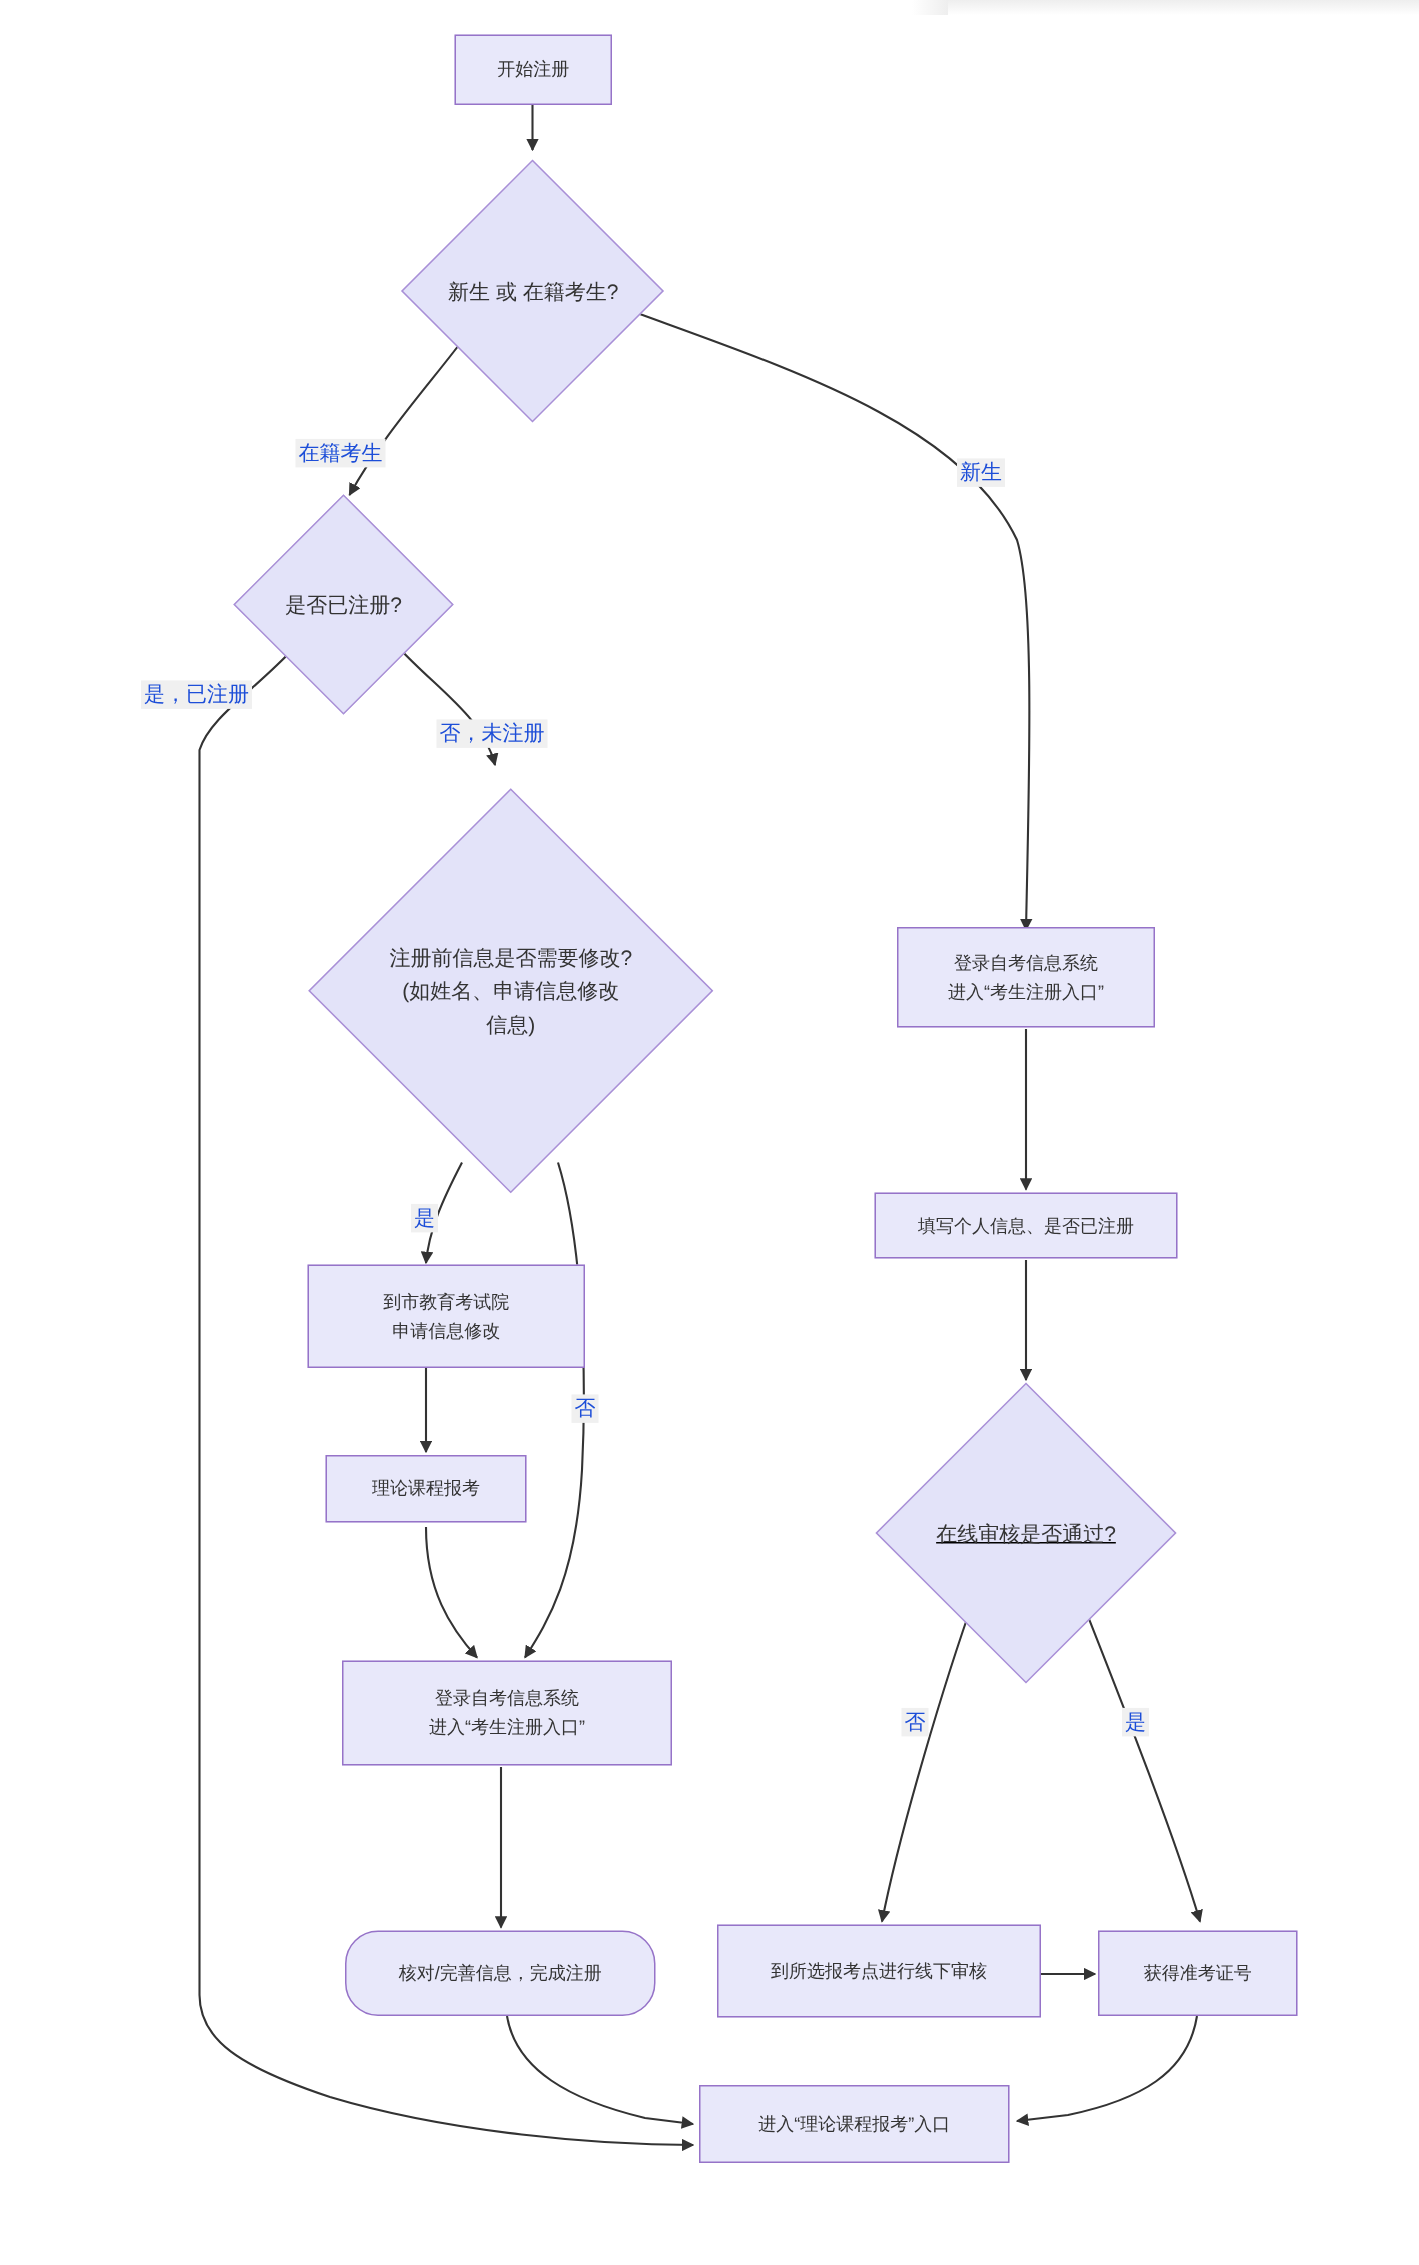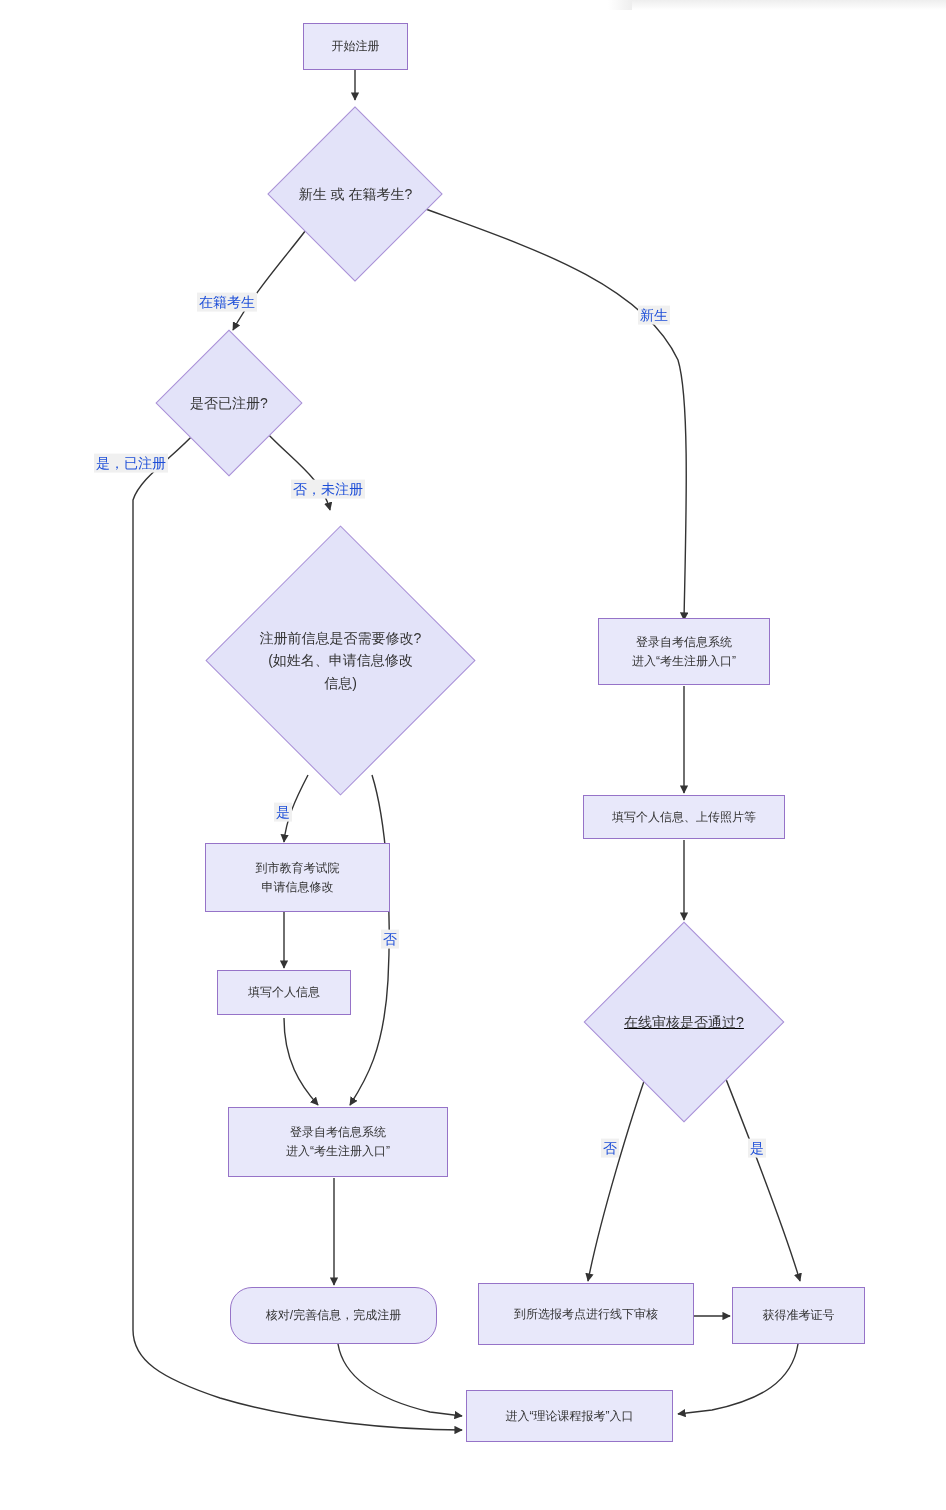--- a/index.html
+++ b/index.html
@@ -154,29 +154,29 @@
 <div class="diamond-wrap" style="left:205px; top:525px; width:271px; height:271px;">
   <div class="diamond-shape" style="left:40px; top:40px; width:191px; height:191px;"></div>
   <div class="diamond-label">注册前信息是否需要修改?
 (如姓名、申请信息修改
 信息)</div>
 </div>
 
 <div class="node rect" style="left:205px; top:843px; width:185px; height:69px;">到市教育考试院
 申请信息修改</div>
 
-<div class="node rect" style="left:217px; top:970px; width:134px; height:45px;">填写个人信息</div>
+<div class="node rect" style="left:217px; top:970px; width:134px; height:45px;">理论课程报考</div>
 
 <div class="node rect" style="left:228px; top:1107px; width:220px; height:70px;">登录自考信息系统
 进入“考生注册入口”</div>
 
 <div class="node rect" style="left:598px; top:618px; width:172px; height:67px;">登录自考信息系统
 进入“考生注册入口”</div>
 
-<div class="node rect" style="left:583px; top:795px; width:202px; height:44px;">填写个人信息、上传照片等</div>
+<div class="node rect" style="left:583px; top:795px; width:202px; height:44px;">填写个人信息、是否已注册</div>
 
 <div class="diamond-wrap" style="left:583px; top:921px; width:202px; height:202px;text-decoration:underline;">
   <div class="diamond-shape" style="left:30px; top:30px; width:142px; height:142px;"></div>
   <div class="diamond-label">在线审核是否通过?</div>
 </div>
 
 <div class="node rect" style="left:230px; top:1287px; width:207px; height:57px;border-radius:22px;">核对/完善信息，完成注册</div>
 
 <div class="node rect" style="left:478px; top:1283px; width:216px; height:62px;">到所选报考点进行线下审核</div>
 

